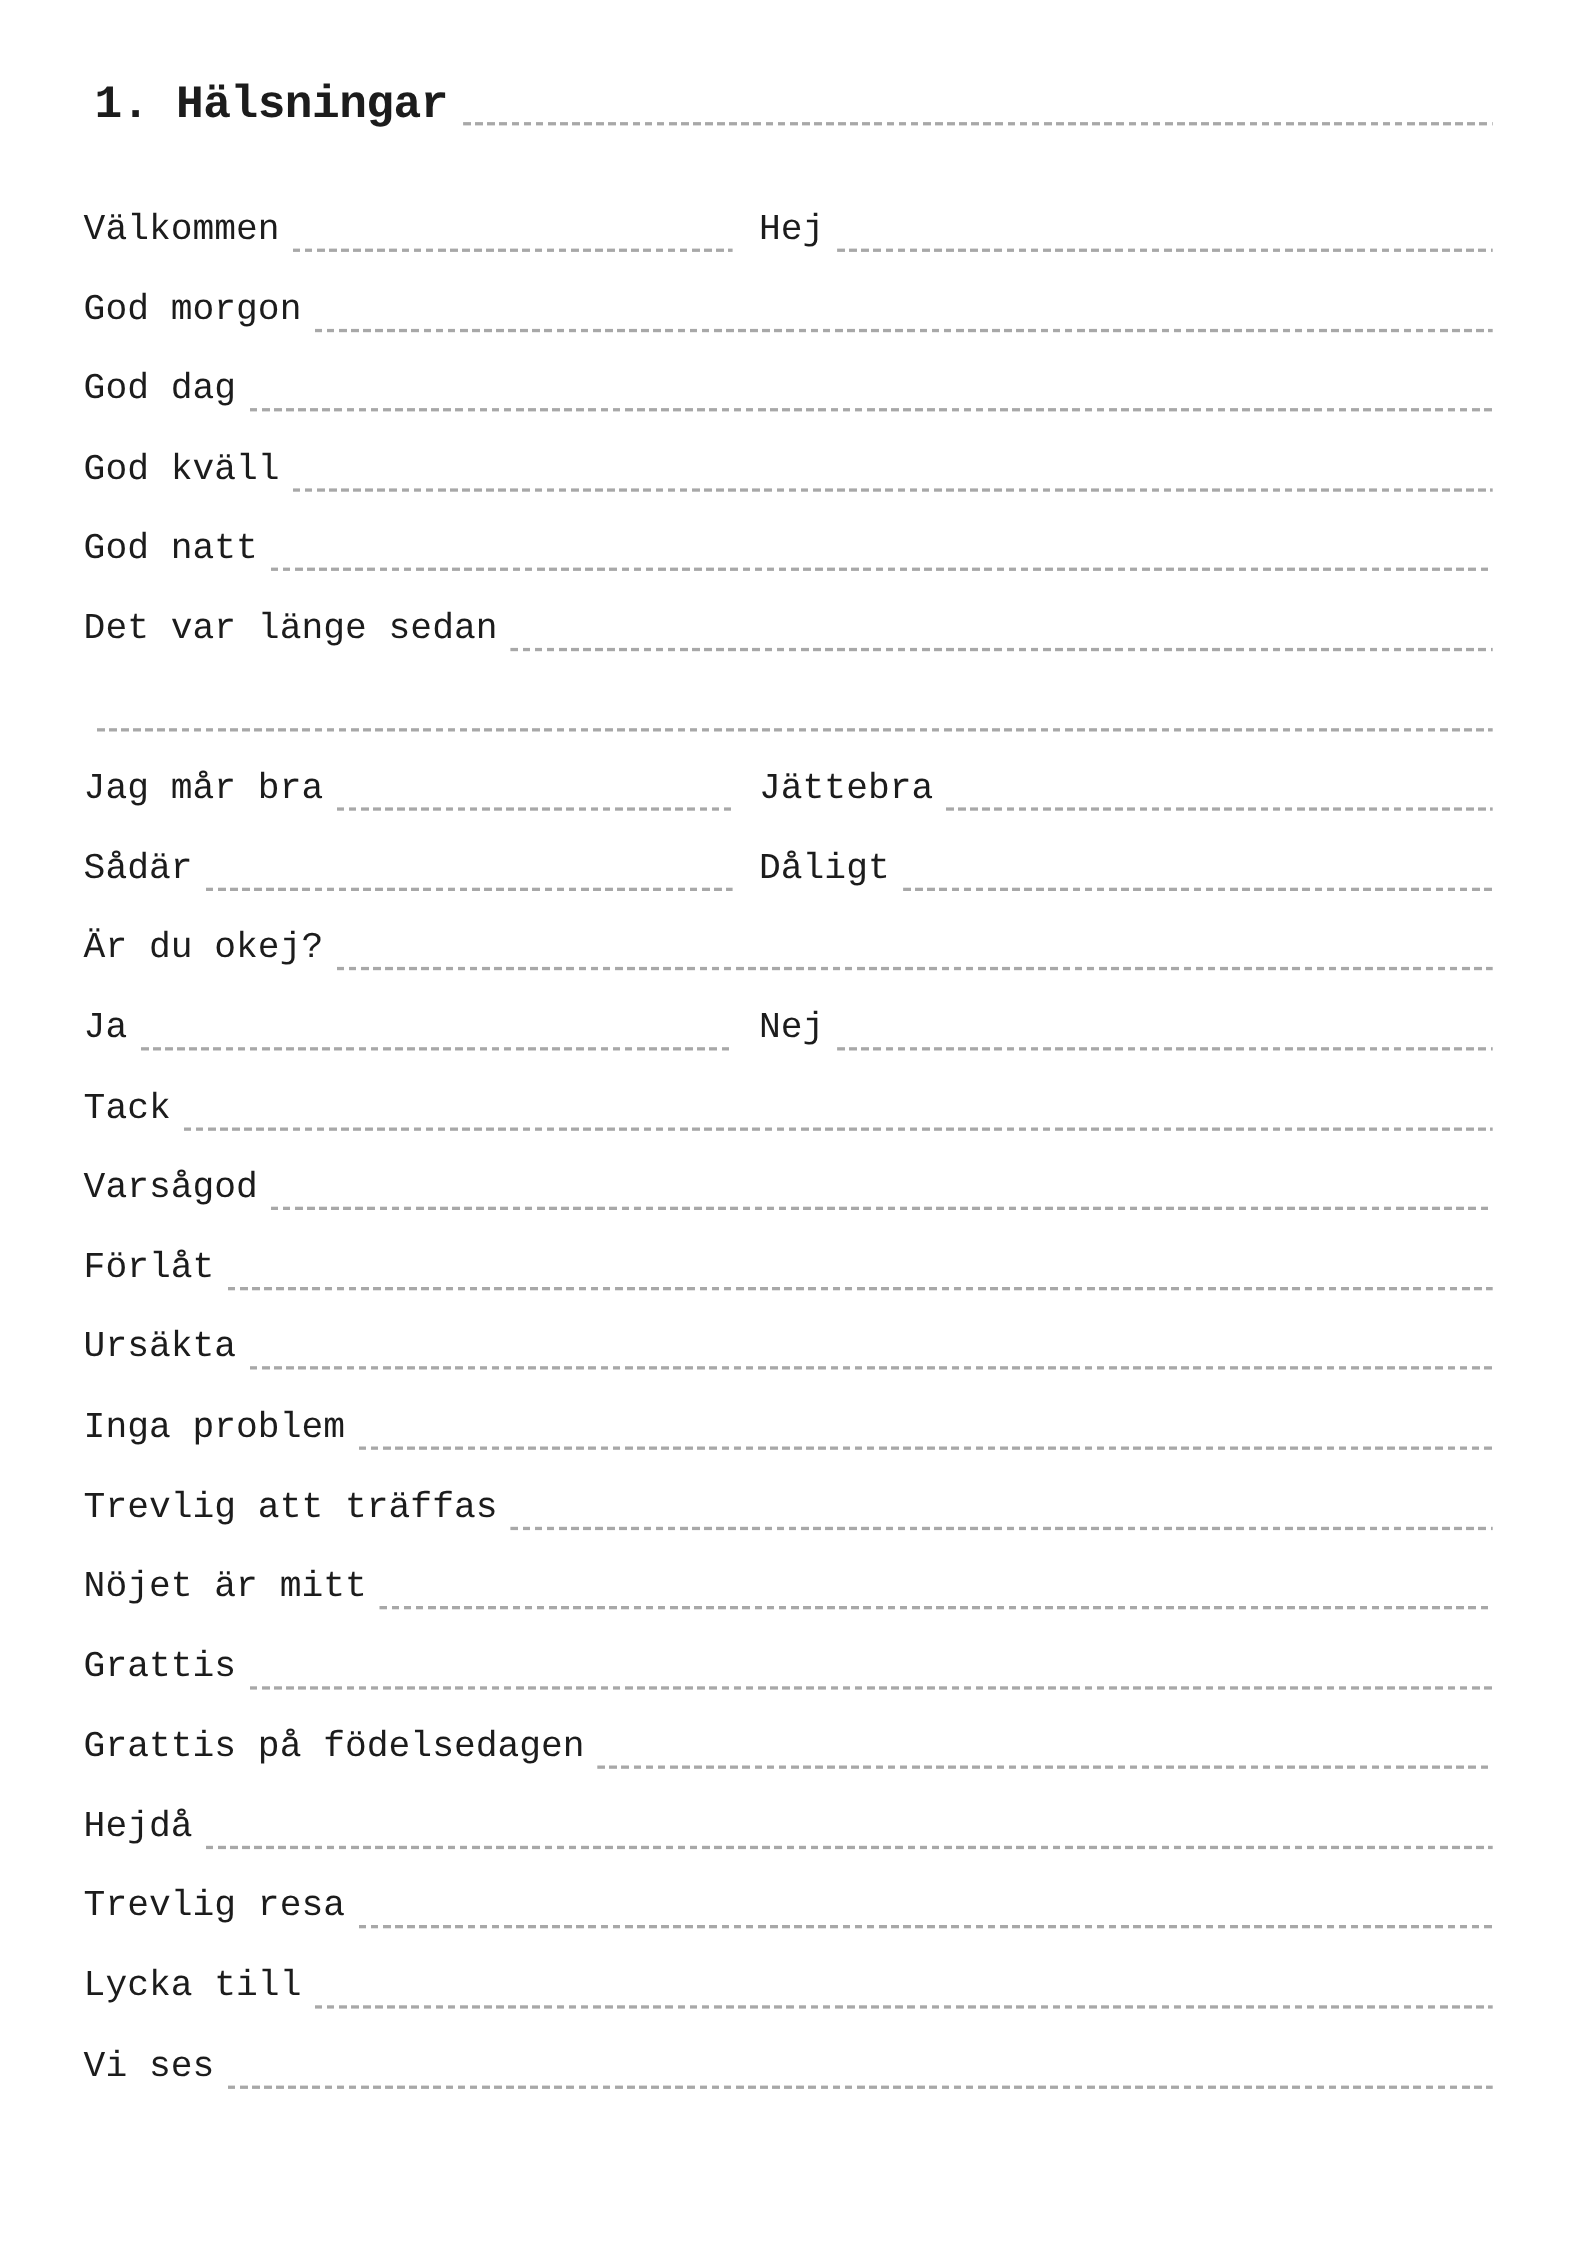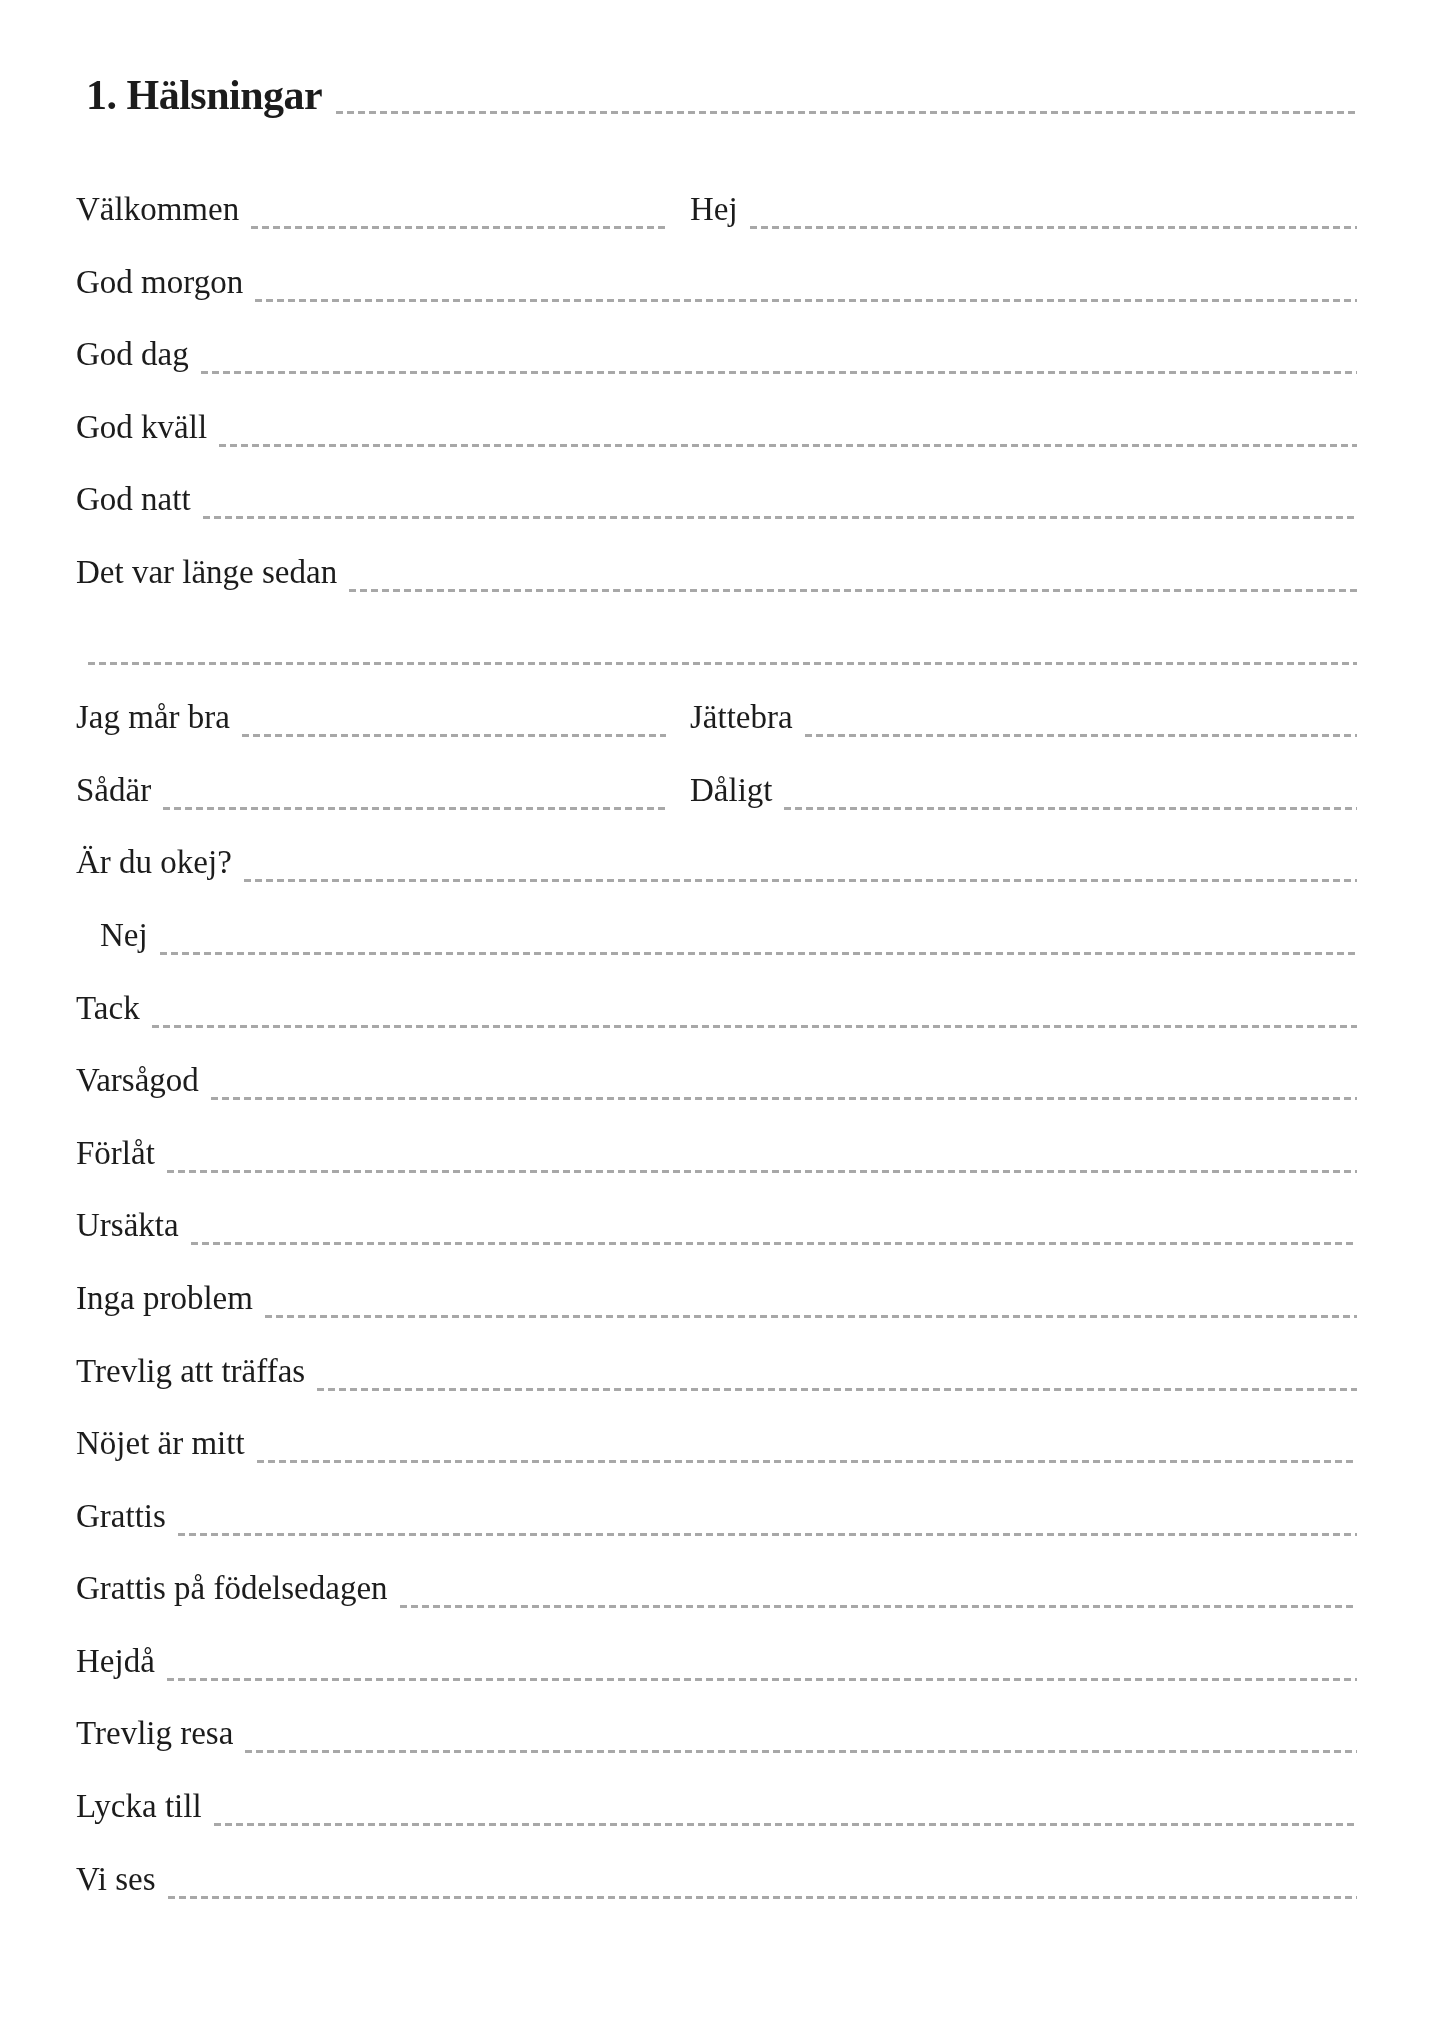--- a/index.html
+++ b/index.html
@@ -6,21 +6,21 @@
     --text:#1c1c1c;
     --leader:#a8a8a8;
     --bg:#ffffff;
   }
   html,body{margin:0;padding:0;background:#ffffff;}
   .page{
     position:relative;
     width:1445px;
     height:2039px;
     background:var(--bg);
-    font-family:Liberation Serif, serif;
+    font-family:Liberation Mono, monospace;
     color:var(--text);
     overflow:hidden;
   }
   .header{
     position:absolute;
     left:86px;
     right:88px;
     top:72px;
     display:flex;
     align-items:flex-end;
@@ -151,20 +151,24 @@
           <span class="leader"></span>
         </div>
       </div>
       <div class="row">
         <div class="col col-full">
           <span class="label">Är du okej?</span>
           <span class="leader"></span>
         </div>
       </div>
       <div class="row">
+        <div class="col col-left">
+          <span class="label">Ja</span>
+          <span class="leader"></span>
+        </div>
         <div class="col col-right">
           <span class="label">Nej</span>
           <span class="leader"></span>
         </div>
       </div>
       <div class="row">
         <div class="col col-full">
           <span class="label">Tack</span>
           <span class="leader"></span>
         </div>

